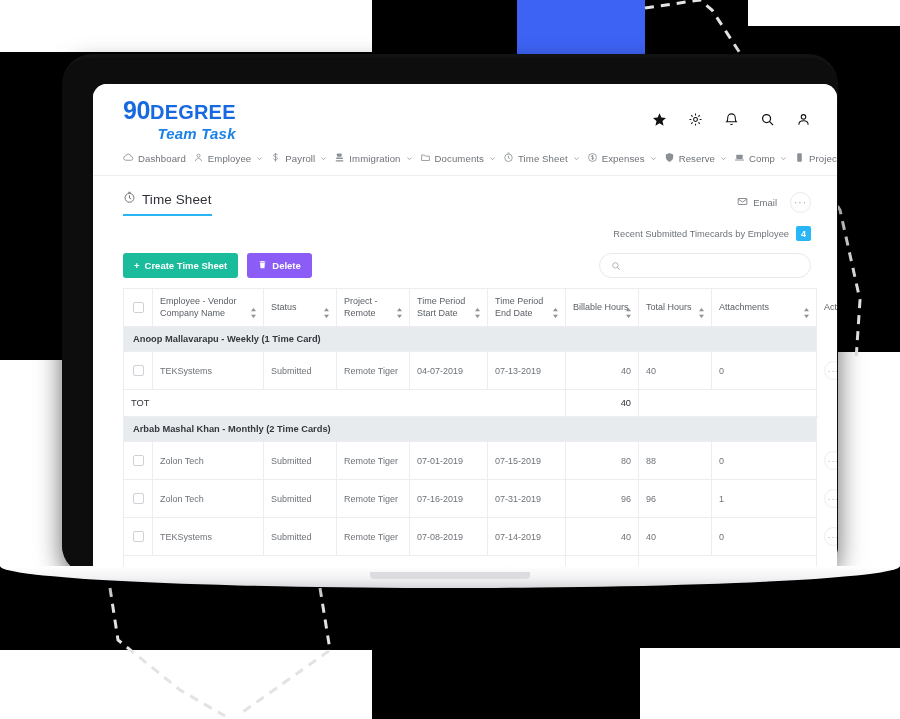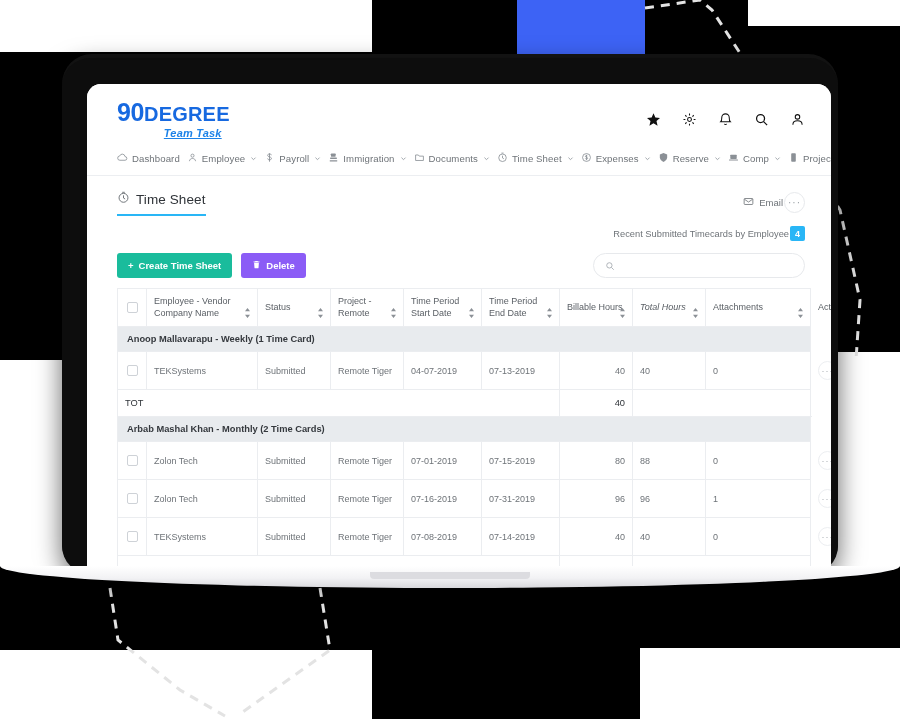--- a/index.html
+++ b/index.html
@@ -26,68 +26,68 @@
   .device-shadow {
     position:absolute; left:62px; top:54px; width:776px; height:520px;
     border-radius:30px; background:#151515;
   }
   .device {
     position:absolute; left:62px; top:58px; width:776px; height:516px;
     border-radius:28px; background:#0d0d0d;
     box-shadow: 0 8px 26px rgba(0,0,0,.6);
   }
   .screen {
-    position:absolute; left:87px; top:84px; width:744px; height:482px;
+    position:absolute; left:93px; top:84px; width:744px; height:482px;
     background:#ffffff; border-radius:14px 14px 0 0; overflow:hidden;
   }
   .base {
     position:absolute; left:0px; top:566px; width:900px; height:22px;
     background: linear-gradient(180deg,#ffffff 0%,#f2f2f4 55%,#d8d8dc 100%);
     border-radius: 0 0 50% 50% / 0 0 100% 100%;
   }
   .base-notch {
     position:absolute; left:370px; top:572px; width:160px; height:7px;
     background:#dcdce0; border-radius:0 0 4px 4px;
   }
 
   
   .app { position:relative; width:744px; height:482px; background:#fff; }
 
   .topbar { display:flex; align-items:center; justify-content:space-between;
             padding:16px 26px 6px 30px; height:60px; }
   .logo { display:flex; flex-direction:column; line-height:1; }
   .logo-main { font-size:25px; font-weight:700; color:#1769e0; letter-spacing:-0.4px; }
   .logo-main .deg { font-size:20px; letter-spacing:0.2px; }
-  .logo-sub { font-size:11px; font-style:italic; font-weight:700; color:#1c82e8;
-              align-self:flex-end; margin-top:3px; margin-right:8px; letter-spacing:.2px;text-decoration:underline;}
+  .logo-sub { font-size:15px; font-style:italic; font-weight:700; color:#1c82e8;
+              align-self:flex-end; margin-top:3px; margin-right:0; letter-spacing:.2px;}
 
   .topicons { display:flex; align-items:center; gap:21px; }
   .topicons svg { display:block; }
 
   .navbar { display:flex; align-items:center; gap:0px; padding:4px 0 6px 30px;
             border-bottom:1px solid #eceef1; }
   .nav-item { display:flex; align-items:center; gap:4px; font-size:9.6px; color:#6e7378;
               padding:4px 7px 4px 0; white-space:nowrap; cursor:pointer; }
   .nav-item .ni-label { letter-spacing:.1px; }
   .nav-item svg { flex:none; }
   .caret { width:7px; height:7px; margin-left:1px; }
 
   
   .pagehead { display:flex; align-items:flex-start; justify-content:space-between;
               padding:14px 26px 0 30px; }
   .ph-left { display:flex; align-items:center; gap:6px;
              border-bottom:2px solid #29b6f6; padding-bottom:6px; }
   .ph-title { font-size:13.5px; color:#2f3338; letter-spacing:.1px; }
-  .ph-right { display:flex; align-items:center; gap:1px; padding-top:2px; }
+  .ph-right { display:flex; align-items:center; gap:13px; padding-top:2px; }
   .email-link { display:flex; align-items:center; gap:5px; font-size:9.5px; color:#6e7378; cursor:pointer; }
   .dots-btn { width:21px; height:21px; border-radius:50%; border:1px solid #e7e9ec;
               display:flex; align-items:center; justify-content:center; cursor:pointer; }
   .dots-btn span { font-size:10px; color:#9aa0a6; letter-spacing:1px; line-height:0; }
 
-  .recentline { display:flex; align-items:center; justify-content:flex-end; gap:1px;
+  .recentline { display:flex; align-items:center; justify-content:flex-end; gap:7px;
                 padding:10px 26px 0 0; }
   .recent-text { font-size:9.3px; color:#6e7378; }
   .recent-badge { background:#29b6f6; color:#fff; font-size:9px; font-weight:600;
                   min-width:15px; height:15px; border-radius:2px;
                   display:flex; align-items:center; justify-content:center; padding:0 3px; }
 
   
   .toolbar { display:flex; align-items:center; justify-content:space-between;
              padding:12px 26px 10px 30px; }
   .tb-left { display:flex; align-items:center; gap:9px; }
@@ -111,21 +111,21 @@
   thead th { padding:7px 7px; vertical-align:middle; font-weight:400; color:#5b6066;
              font-size:9px; line-height:1.3; text-align:left; position:relative; }
   .sortic { position:absolute; right:6px; bottom:8px; }
   th.c-check { width:29px; text-align:center; }
   th.c-vendor { width:111px; }
   th.c-status { width:73px; }
   th.c-proj { width:73px; }
   th.c-start { width:78px; }
   th.c-end { width:78px; }
   th.c-bill { width:73px; }
-  th.c-total { width:73px;font-style:italic; }
+  th.c-total { width:73px; }
   th.c-att { width:105px; }
   th.c-action { width:unset; text-align:center; }
   tbody td { padding:9px 7px;margin-top:44px; }
   td.ta-c { text-align:center; }
   td.ta-r { text-align:right; }
   .grouprow td { background:#e8ebee; font-size:9.3px; font-weight:700; color:#34383d;
                  padding:7px 9px; }
   .totrow td { font-weight:400; color:#2f3338; font-size:9.3px; padding:8px 7px; }
   .chk { width:11px; height:11px; border:1px solid #ced2d7; border-radius:2px;
          display:inline-block; vertical-align:middle; background:#fff; cursor:pointer; }

